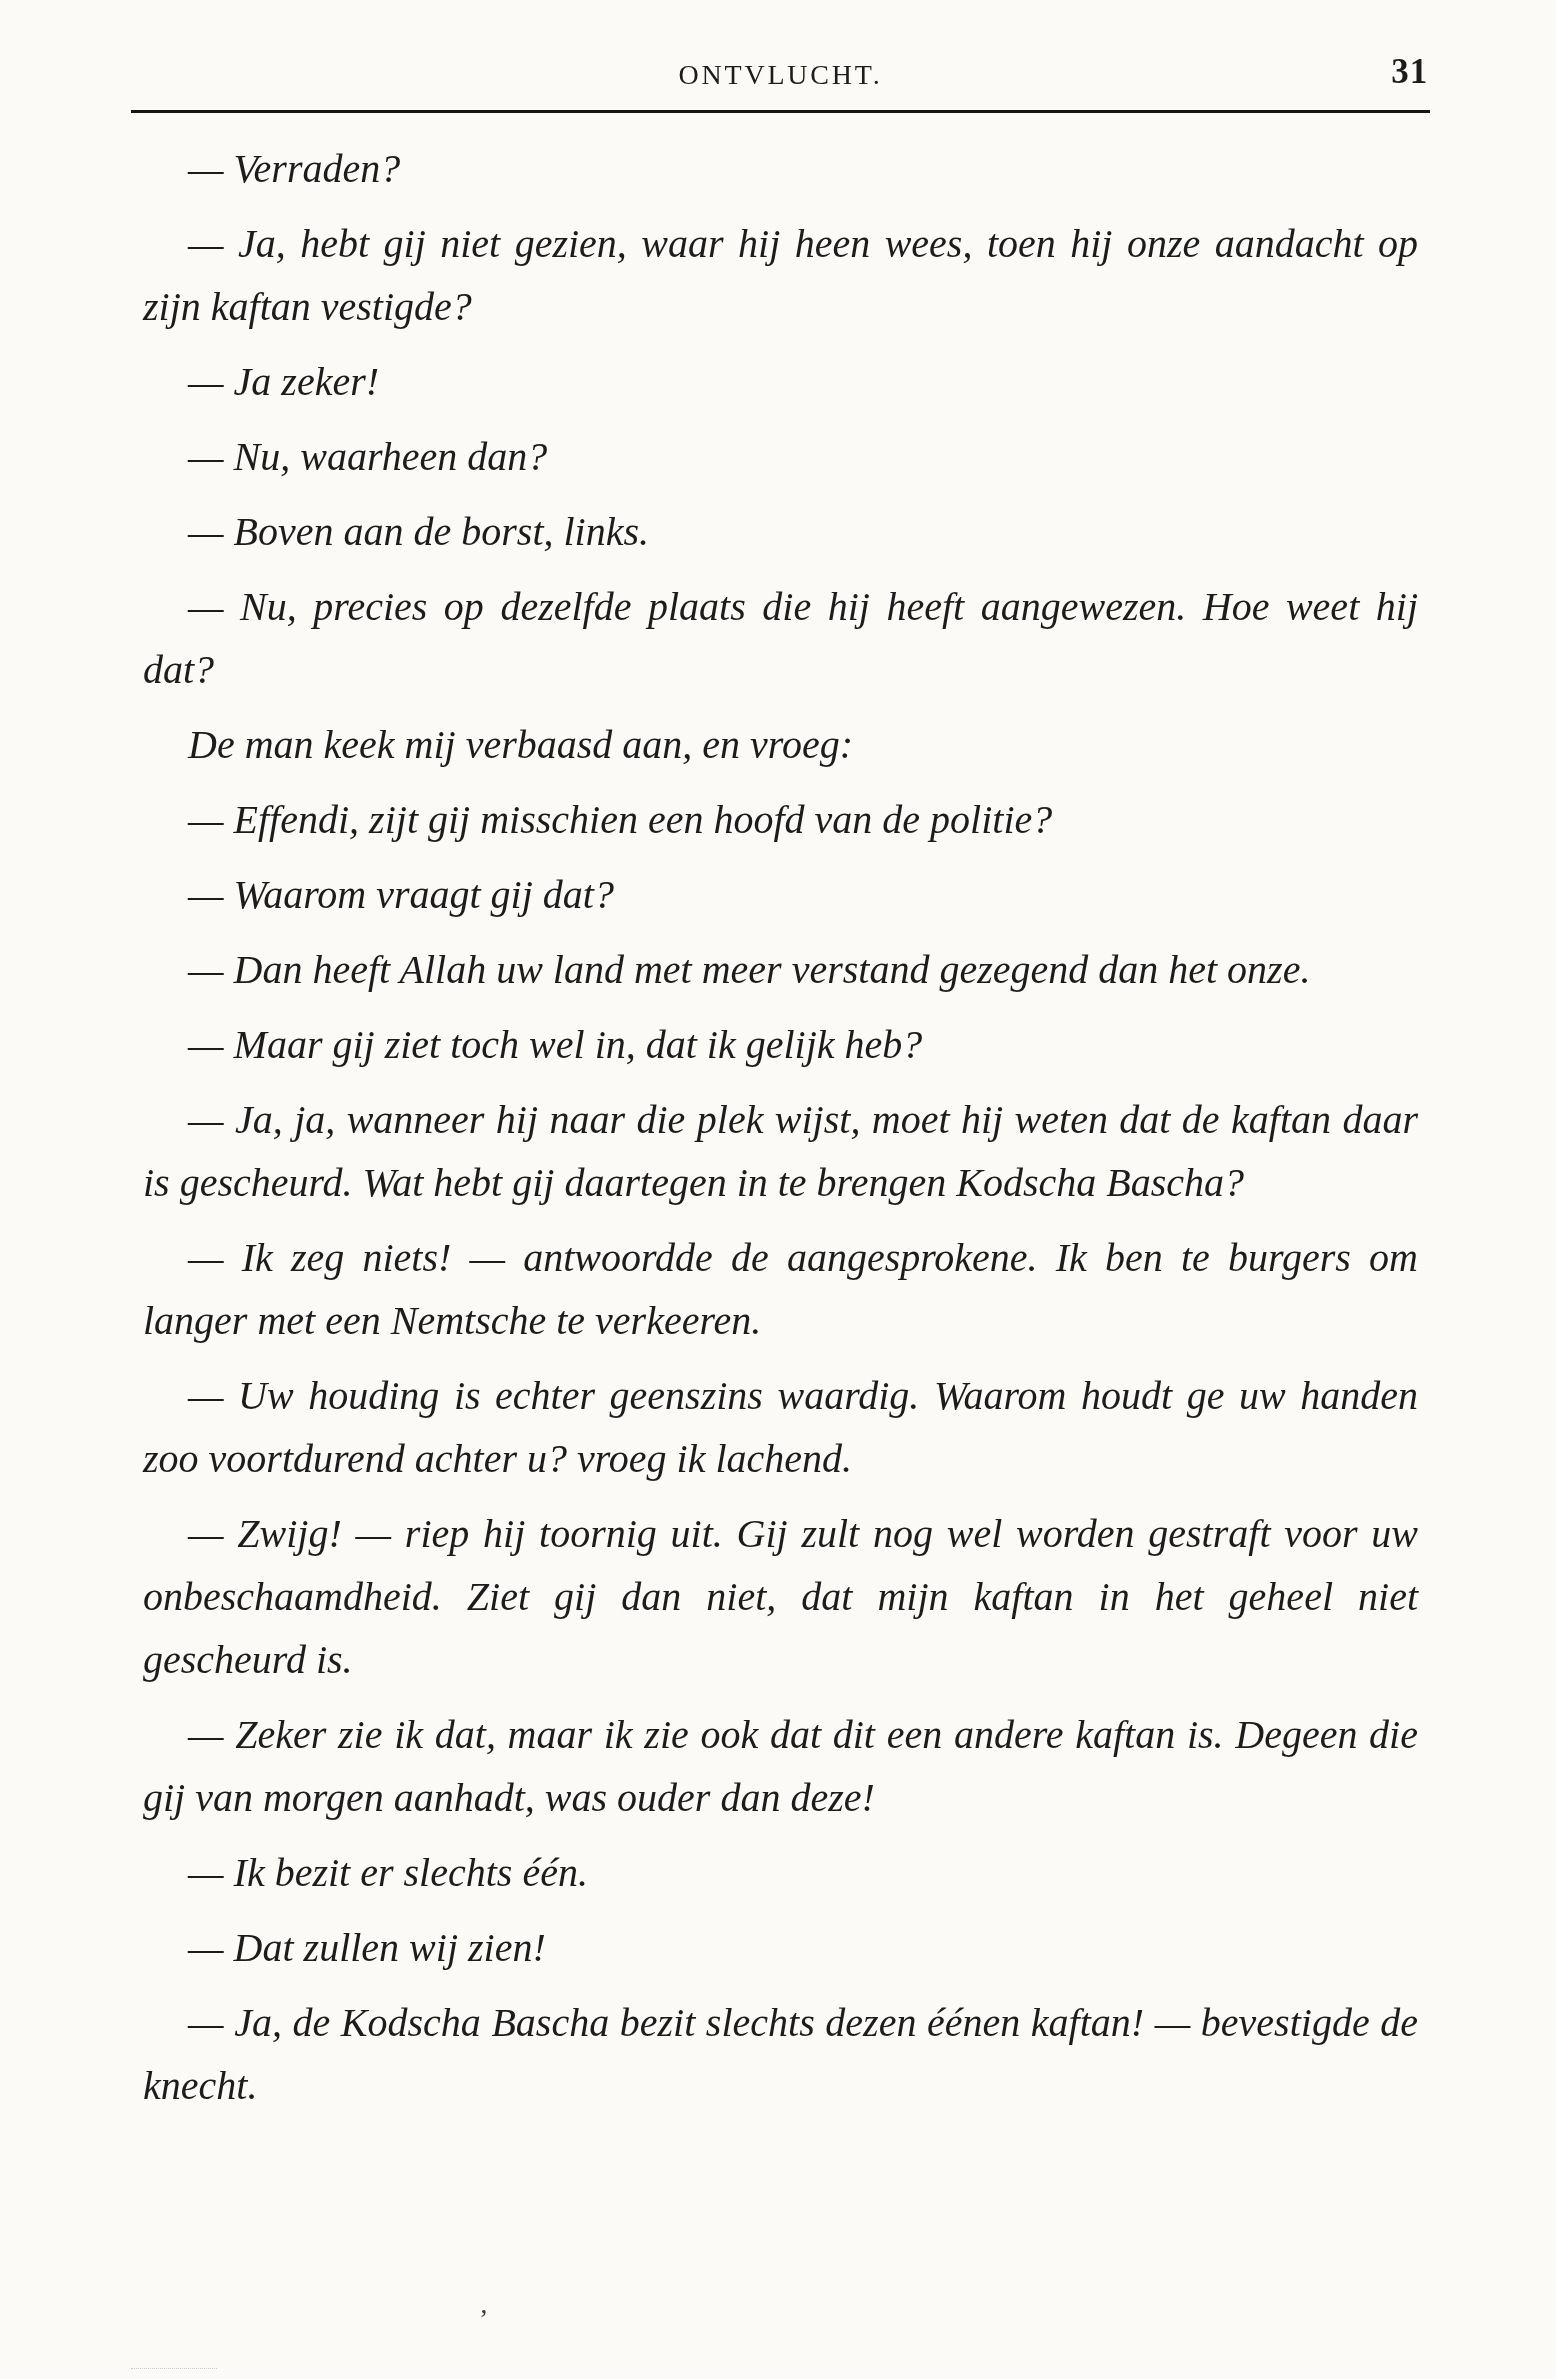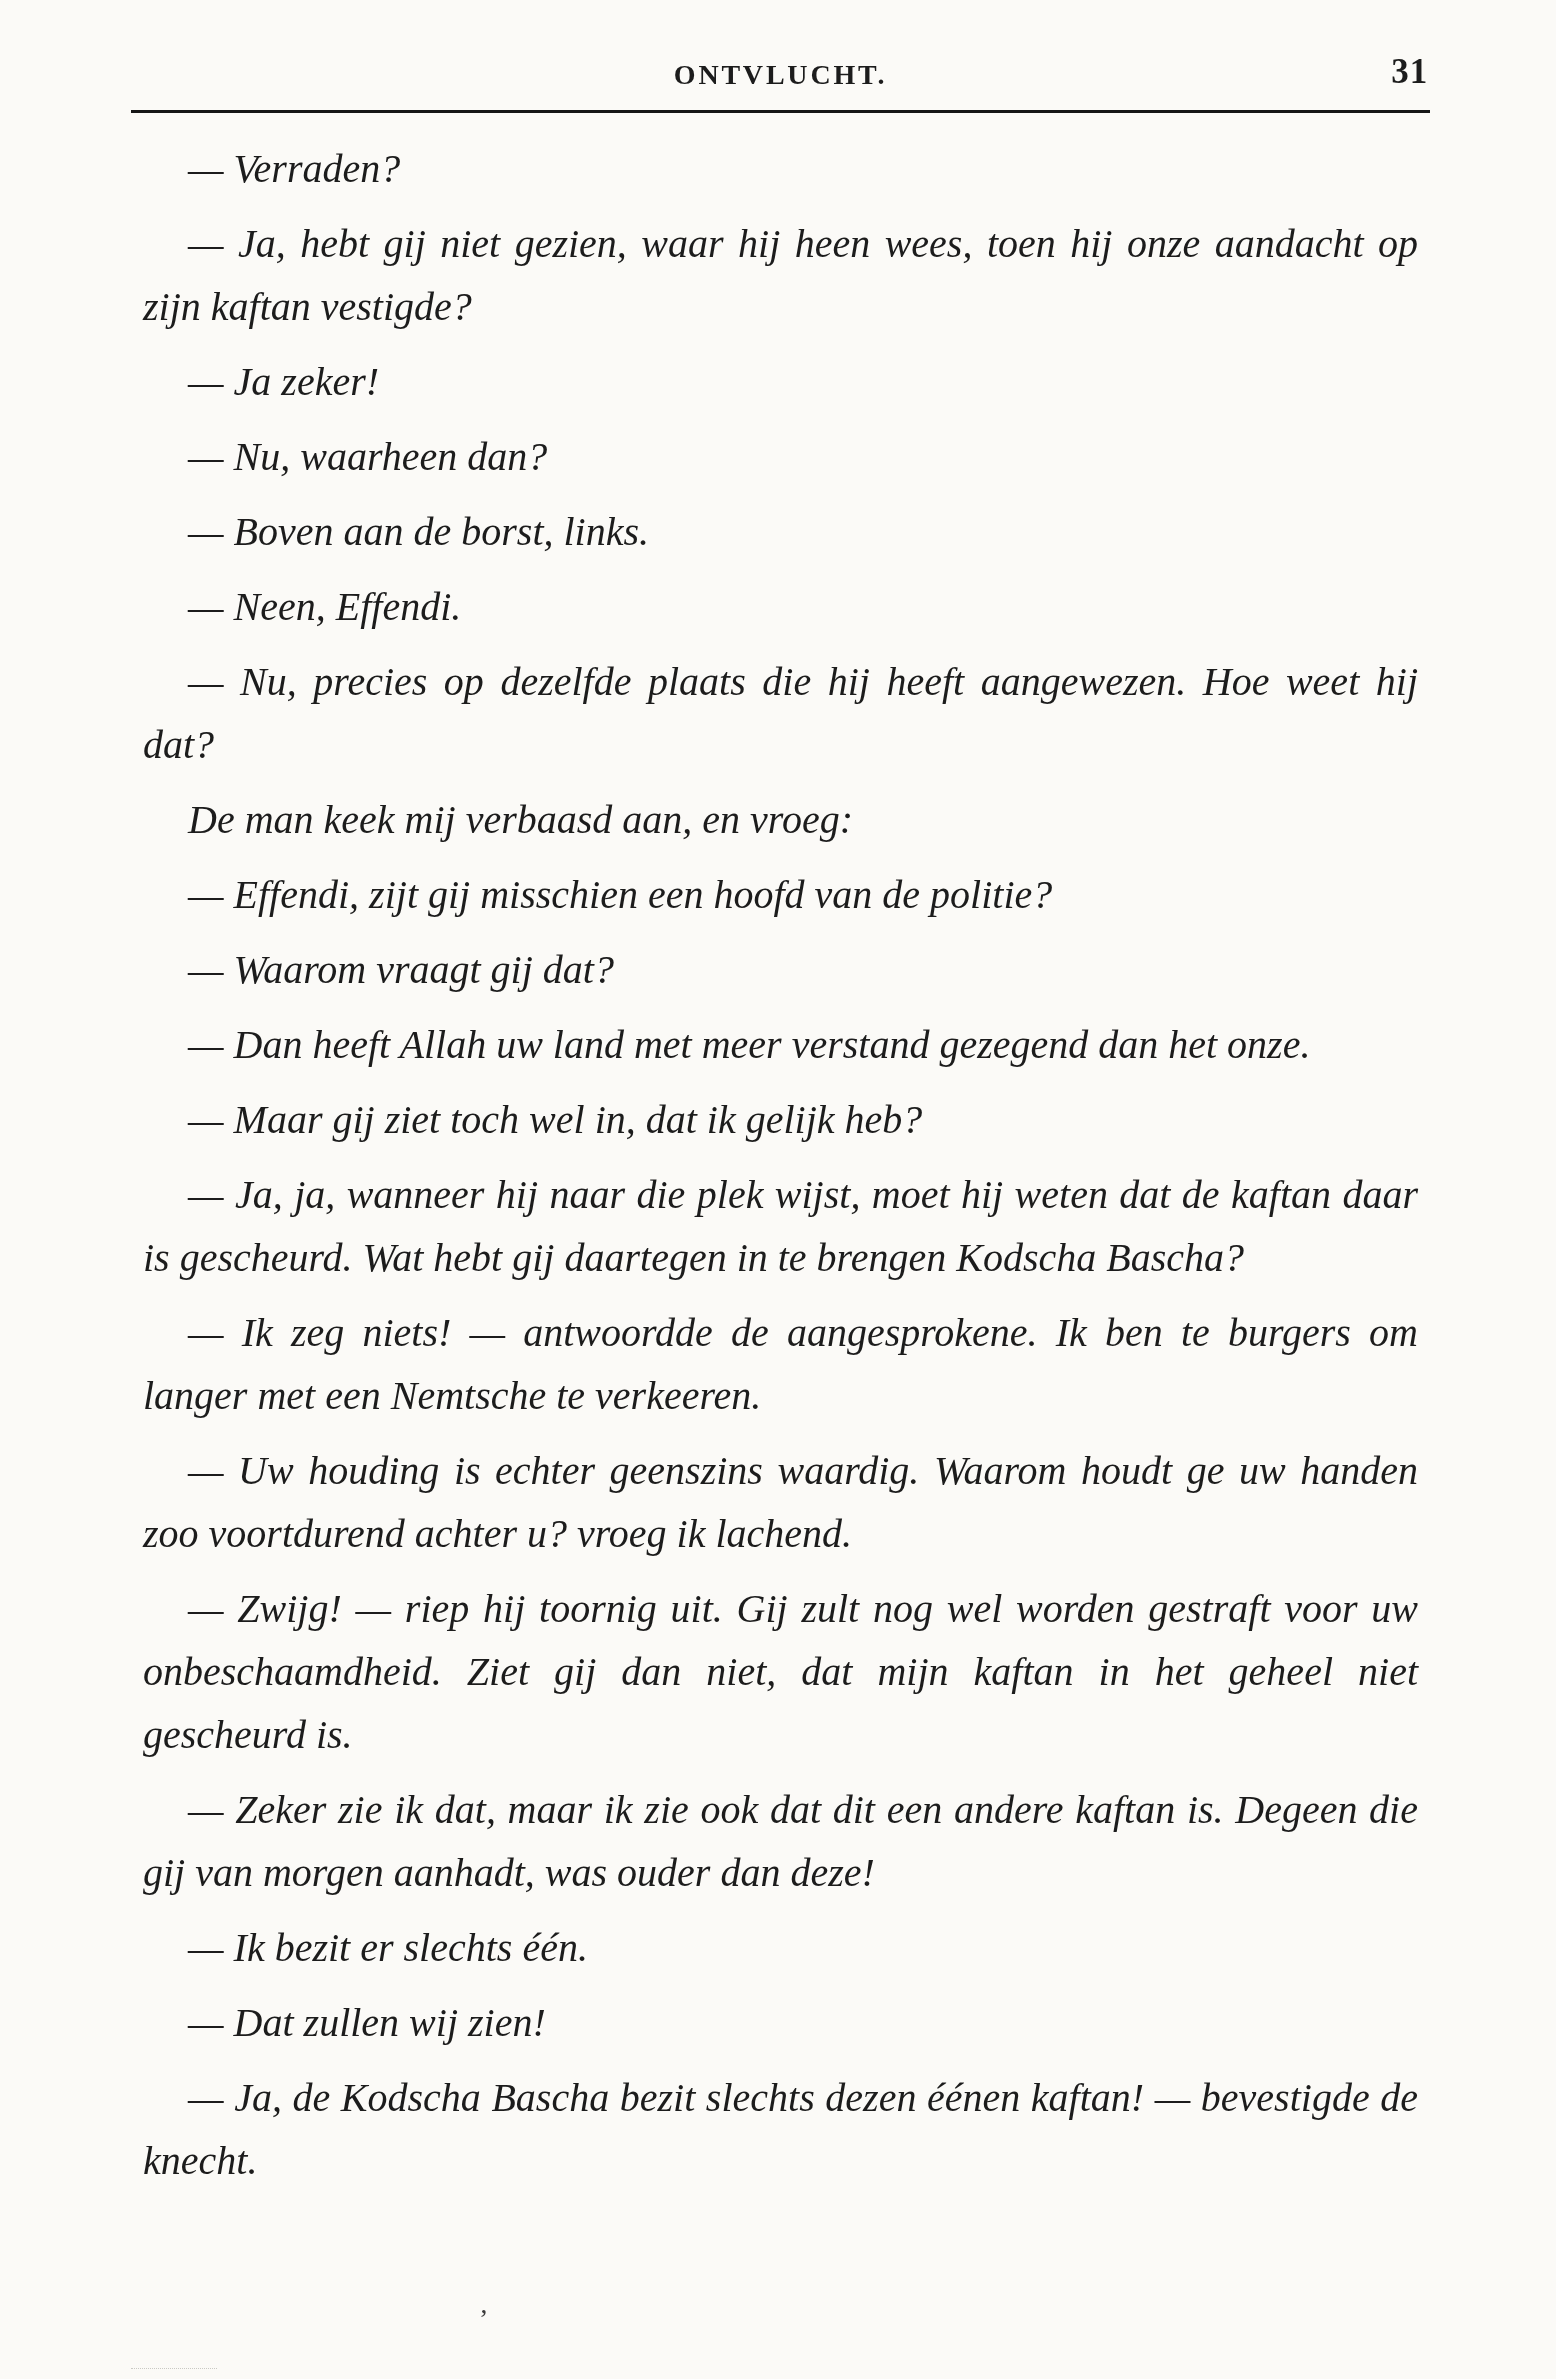--- a/index.html
+++ b/index.html
@@ -25,21 +25,21 @@
   }
   .header{
     position:relative;
     height:43px;
   }
   .running-title{
     position:absolute;
     left:0; right:0; top:6.5px;
     text-align:center;
     font-size:28px;
-    font-weight:700;
+    font-weight:400;
     letter-spacing:2.8px;
   }
   .page-number{
     position:absolute;
     right:1.9px; top:0;
     font-size:35px;
     font-weight:700;
     letter-spacing:0.9px;
   }
   .rule{
@@ -84,21 +84,20 @@
   </div>
 
   <hr class="rule">
 
   <div class="body-text">
     <p>— Verraden?</p>
     <p>— Ja, hebt gij niet gezien, waar hij heen wees, toen hij onze aandacht op zijn kaftan vestigde?</p>
     <p>— Ja zeker!</p>
     <p>— Nu, waarheen dan?</p>
     <p>— Boven aan de borst, links.</p>
-    <p>— Neen, Effendi.</p>
     <p>— Nu, precies op dezelfde plaats die hij heeft aangewezen. Hoe weet hij dat?</p>
     <p>De man keek mij verbaasd aan, en vroeg:</p>
     <p>— Effendi, zijt gij misschien een hoofd van de politie?</p>
     <p>— Waarom vraagt gij dat?</p>
     <p>— Dan heeft Allah uw land met meer verstand gezegend dan het onze.</p>
     <p>— Maar gij ziet toch wel in, dat ik gelijk heb?</p>
     <p>— Ja, ja, wanneer hij naar die plek wijst, moet hij weten dat de kaftan daar is gescheurd. Wat hebt gij daartegen in te brengen Kodscha Bascha?</p>
     <p>— Ik zeg niets! — antwoordde de aangesprokene. Ik ben te burgers om langer met een Nemtsche te verkeeren.</p>
     <p>— Uw houding is echter geenszins waardig. Waarom houdt ge uw handen zoo voortdurend achter u? vroeg ik lachend.</p>
     <p>— Zwijg! — riep hij toornig uit. Gij zult nog wel worden gestraft voor uw onbeschaamdheid. Ziet gij dan niet, dat mijn kaftan in het geheel niet gescheurd is.</p>

